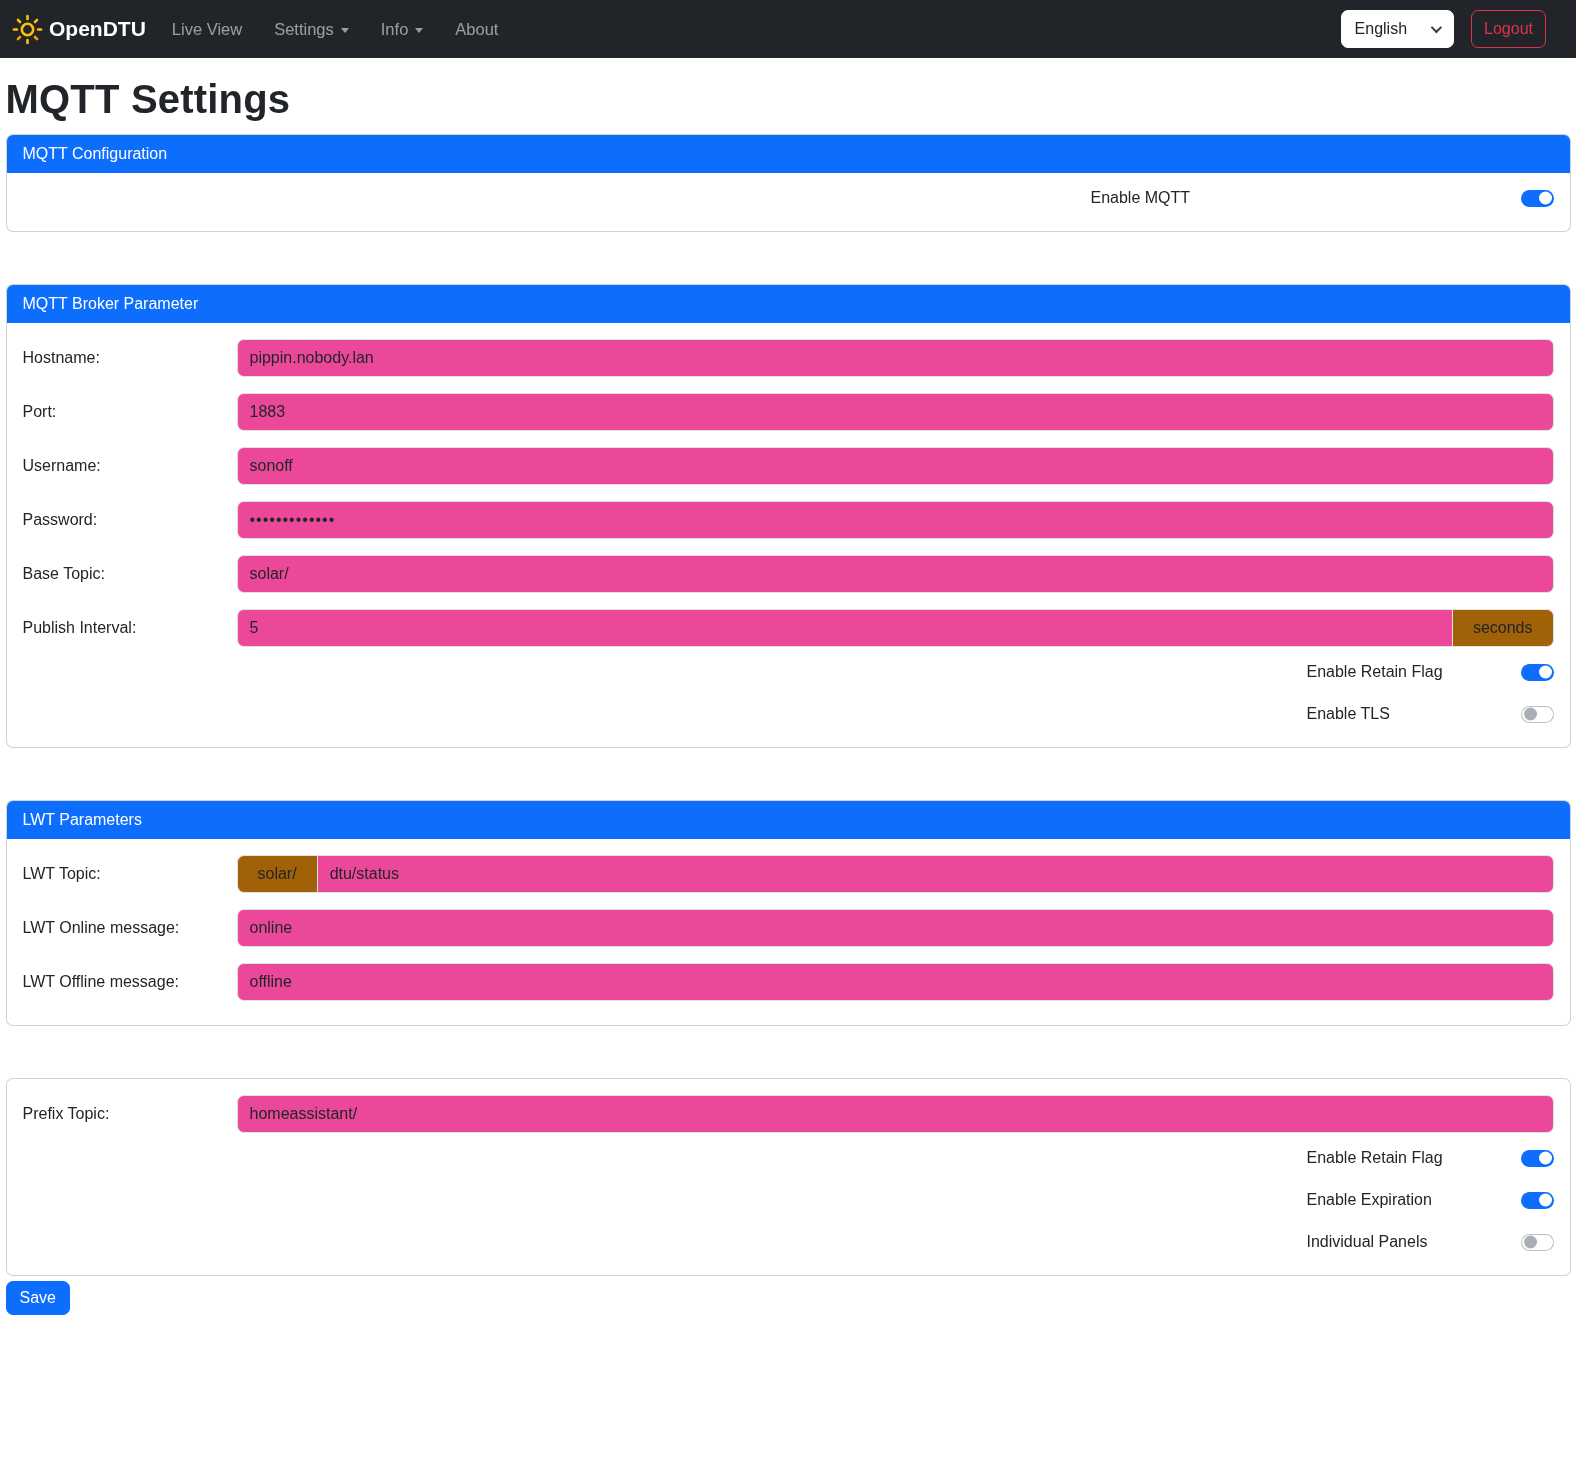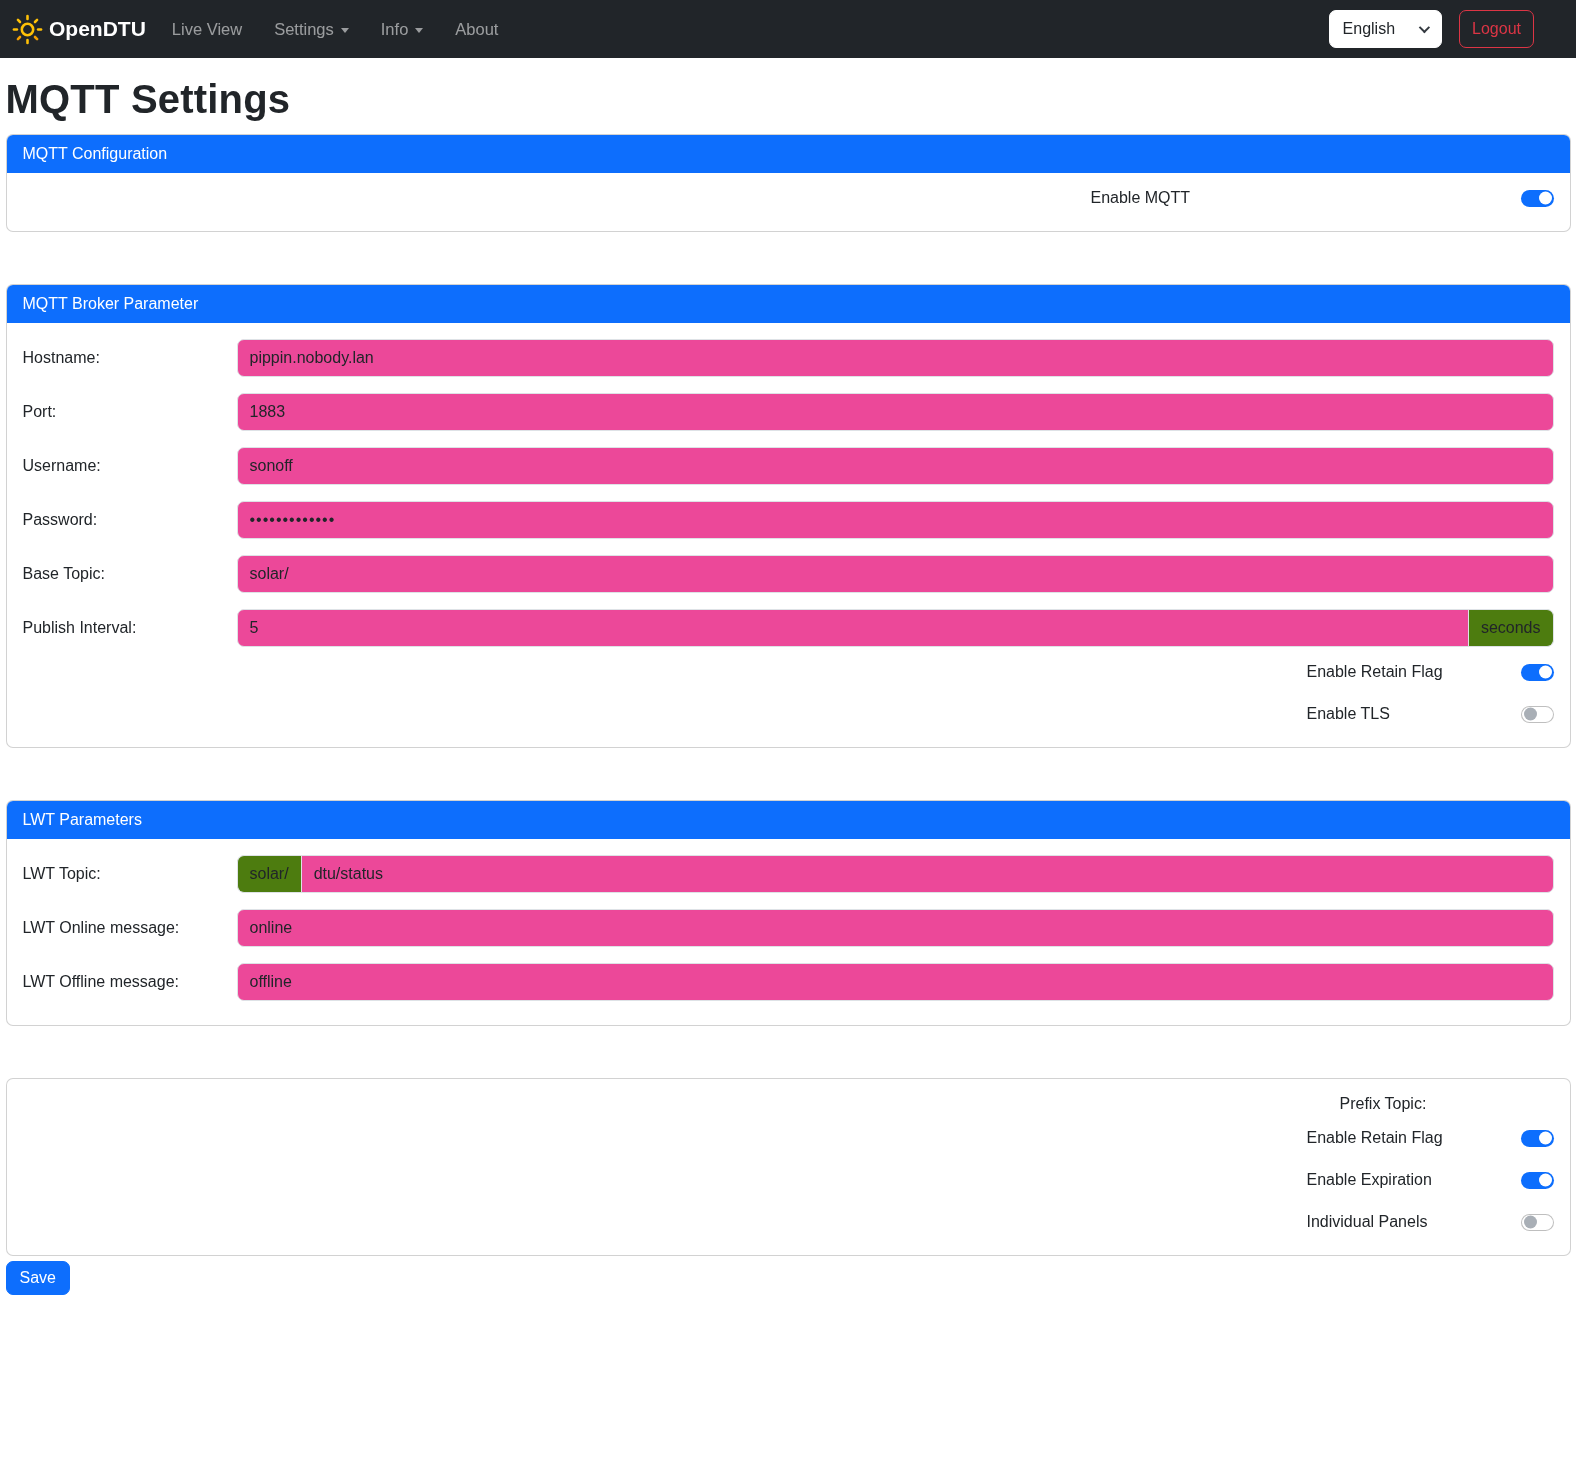--- a/index.html
+++ b/index.html
@@ -11,21 +11,21 @@
     background: #ffffff;
     min-width: 1576px;
   }
 
   
   .navbar {
     background: #212529;
     height: 58px;
     display: flex;
     align-items: center;
-    padding: 0 42px 0 12px;
+    padding: 0 30px 0 12px;
   }
   .brand {
     display: flex;
     align-items: center;
     gap: 6px;
     color: #ffffff;
     font-size: 21px;
     font-weight: 600;
     margin-right: 18px;
     cursor: pointer;
@@ -144,23 +144,23 @@
     padding: 6px 12px;
     font-size: 16px;
     font-family: inherit;
     color: #212529;
     background: #ec4899;
     outline: none;
     min-width: 0;
   }
   .input-group { flex: 1; display: flex; }
   .input-group .group-text {
-    background: #4d7c0f;
+    background: #a16207;
     border: 1px solid #dee2e6;
-    padding: 6px 12px;
+    padding: 6px 20px;
     font-size: 16px;
     color: #212529;
     display: flex;
     align-items: center;
     white-space: nowrap;
   }
   .input-group .group-text.prefix {
     border-right: 0;
     border-radius: 7px 0 0 7px;
   }
@@ -347,20 +347,23 @@
         </div>
       </div>
     </div>
   </div>
 
   
   <div class="card">
     <div class="card-body">
       <div class="form-row">
         <div class="label-col">Prefix Topic:</div>
+        <div class="field-col">
+          <input type="text" class="text-input" value="homeassistant/" style="">
+        </div>
       </div>
       <div class="form-row switch-row">
         <div class="label-col">Enable Retain Flag</div>
         <span class="switch" data-state="on"></span>
       </div>
       <div class="form-row switch-row">
         <div class="label-col">Enable Expiration</div>
         <span class="switch" data-state="on"></span>
       </div>
       <div class="form-row switch-row">

